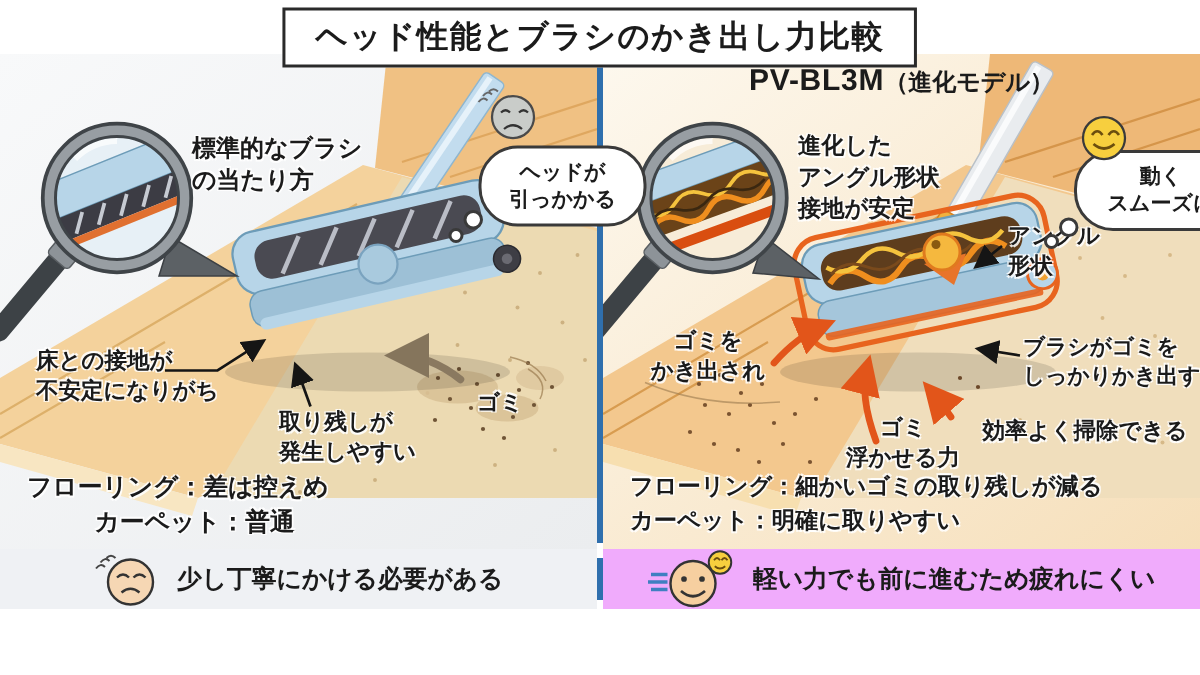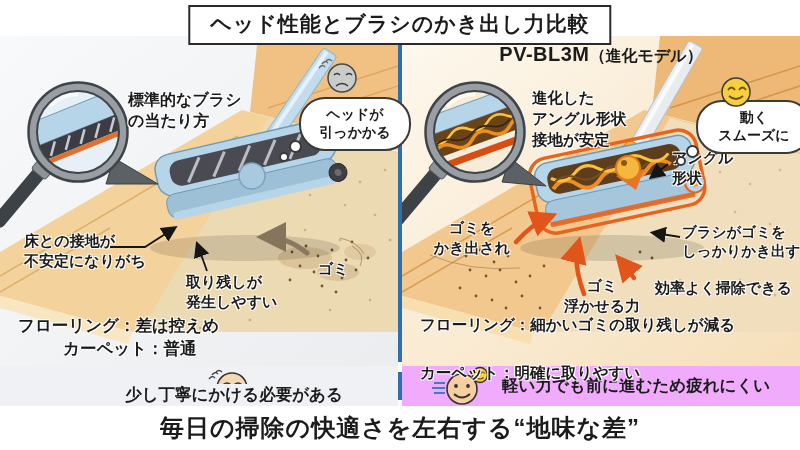--- a/index.html
+++ b/index.html
@@ -17,27 +17,27 @@
   .model-h .mname { font-size:20px; letter-spacing:.5px; }
   .model-h .mtype { font-size:16px; }
   .lbl {
     position:absolute; font-weight:bold; line-height:1.3; z-index:3; white-space:nowrap;
     text-shadow:1px 1px 0 rgba(255,255,255,.85), -1px -1px 0 rgba(255,255,255,.85),
                 1px -1px 0 rgba(255,255,255,.85), -1px 1px 0 rgba(255,255,255,.85);
   }
   .bubble {
     position:absolute; background:#fff; border:2px solid #3a3a3a; border-radius:26px;
     text-align:center; font-weight:bold; font-size:14px; line-height:1.25;
-    padding:7px 10px 8px; z-index:4;
+    padding:7px 10px 8px; z-index:4;margin-left:20px;
   }
   .bubble .dot { position:absolute; background:#fff; border:2px solid #3a3a3a; border-radius:50%; }
   .face { position:absolute; z-index:4; }
   .divider { position:absolute; left:398px; top:40px; width:4px; height:322px; background:#2f6fad; z-index:2; }
   .strip { position:absolute; top:366px; height:40px; display:flex; align-items:center; z-index:2; }
-  .strip-l { left:0; width:398px; background:#eff1f4; padding-left:60px; box-sizing:border-box;flex-direction:column; }
+  .strip-l { left:0; width:398px; background:#eff1f4; padding-left:60px; box-sizing:border-box; }
   .strip-r { left:402px; width:398px; background:#f0abfc; padding-left:28px; box-sizing:border-box; }
   .strip-divider { position:absolute; left:398px; top:372px; width:4px; height:28px; background:#2f6fad; z-index:3; }
   .strip .vtext { font-weight:bold; font-size:16.5px; margin-left:10px; }
   .footer {
     position:absolute; left:0; top:406px; width:800px; height:44px; background:#fff;
     text-align:center; font-weight:bold; font-size:24px; line-height:44px; letter-spacing:1px; z-index:3;
   }
 </style>
 </head>
 <body>
@@ -323,21 +323,21 @@
   <div class="lbl" style="left:682px;top:223px;font-size:14.5px;">
     <div>ブラシがゴミを</div>
     <div>しっかりかき出す</div>
   </div>
   <div class="lbl" style="left:556px;top:276px;width:92px;text-align:center;font-size:15px;">
     <div>ゴミ</div>
     <div>浮かせる力</div>
   </div>
   <div class="lbl" style="left:655px;top:278px;font-size:15px;">効率よく掃除できる</div>
   <div class="lbl" style="left:420px;top:315px;font-size:15.5px;">フローリング：細かいゴミの取り残しが減る</div>
-  <div class="lbl" style="left:420px;top:338px;font-size:15.5px;margin-top:25px;">カーペット：明確に取りやすい</div>
+  <div class="lbl" style="left:420px;top:338px;font-size:15.5px;">カーペット：明確に取りやすい</div>
 
   <div class="bubble" style="left:299px;top:97px;width:88px;">
     <div>ヘッドが</div>
     <div>引っかかる</div>
     <span class="dot" style="left:-12px;bottom:-4px;width:9px;height:9px;"></span>
     <span class="dot" style="left:-22px;bottom:-13px;width:6px;height:6px;"></span>
   </div>
   <svg class="face" style="left:314px;top:52px;" width="48" height="46">
     <path d="M8 12 q3 -4 6 -1 M5 16 q3 -4 6 -1 M12 9 q3 -3 6 0" stroke="#666" stroke-width="1.3" fill="none"></path>
     <circle cx="28" cy="26" r="14" fill="#c9ccc9" stroke="#4a4a4a" stroke-width="1.5"></circle>
@@ -374,15 +374,14 @@
         <circle cx="38" cy="20" r="1.9" fill="#333"></circle>
       <path d="M24 28 q8 7 16 0" stroke="#333" stroke-width="1.8" fill="none"></path>
       <circle cx="50" cy="9" r="7.5" fill="#f7cf3e" stroke="#333" stroke-width="1.3"></circle>
       <path d="M46 7.5 q2 -3 4 0 M51 7.5 q2 -3 4 0" stroke="#6b4e0e" stroke-width="1.2" fill="none"></path>
       <path d="M46.5 11.5 q3.5 3 7 0" stroke="#6b4e0e" stroke-width="1.2" fill="none"></path>
     </svg>
     <span class="vtext">軽い力でも前に進むため疲れにくい</span>
   </div>
   <div class="strip-divider"></div>
 
-  <div class="footer">毎日の掃除の快適さを左右する“地味な差”</div>
 
 </div>
 
 </body></html>

